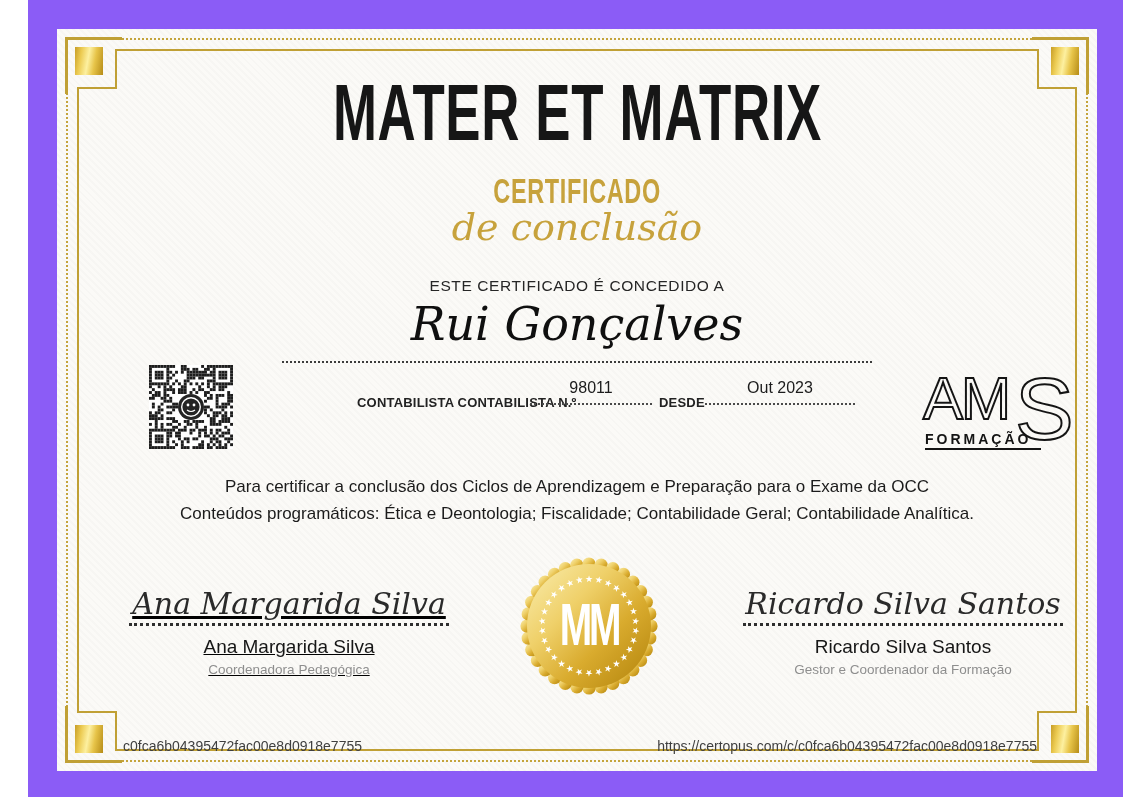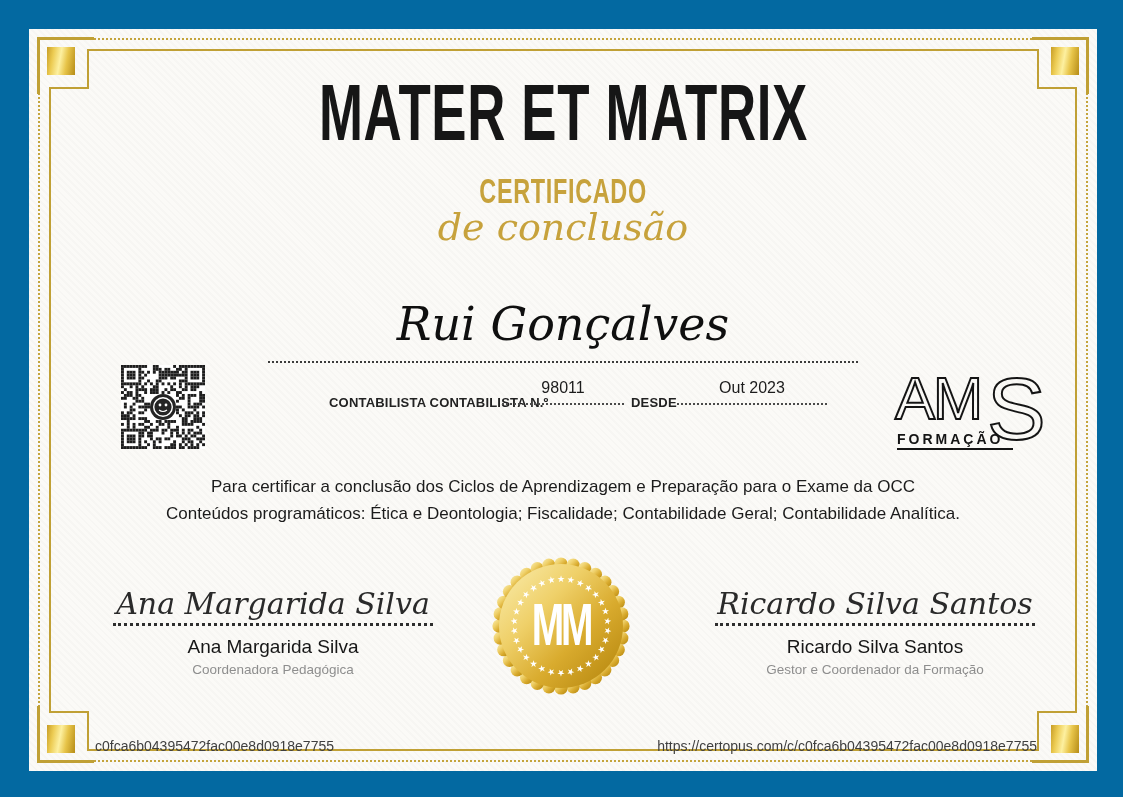--- a/index.html
+++ b/index.html
@@ -1,17 +1,17 @@
 <!DOCTYPE html>
 <html><head>
 <meta charset="utf-8">
 <style>
   html,body{margin:0;padding:0;width:1123px;height:797px;overflow:hidden;
     font-family:"Liberation Sans",sans-serif;}
-  .page{position:absolute;inset:0;background:#0369a1;}
+  .page{position:absolute;inset:0;background:#8b5cf6;margin-left:28px;}
   .cert{position:absolute;top:29px;left:29px;right:26px;bottom:26px;background:#fbfaf7;
     background-image:repeating-linear-gradient(45deg,rgba(0,0,0,.015) 0 2px,transparent 2px 5px);}
 
   
   .gold{background:#c0a035;}
   .dotted-frame{position:absolute;inset:9px;border:2px dotted #c4a43c;pointer-events:none;}
   .bracket{position:absolute;width:54px;height:54px;pointer-events:none;}
   .bracket.tl{top:8px;left:8px;border-top:3px solid #c0a035;border-left:3px solid #c0a035;}
   .bracket.tr{top:8px;right:8px;border-top:3px solid #c0a035;border-right:3px solid #c0a035;}
   .bracket.bl{bottom:8px;left:8px;border-bottom:3px solid #c0a035;border-left:3px solid #c0a035;}
@@ -62,21 +62,21 @@
   .ams-am{position:absolute;left:0;top:4px;font-size:60px;letter-spacing:-2px;}
   .ams-s{position:absolute;left:92px;top:0px;font-size:88px;}
   .ams-caption{position:absolute;left:2px;top:66px;width:116px;font-size:14px;font-weight:700;
     letter-spacing:3px;color:#141414;border-bottom:2px solid #141414;padding-bottom:1px;}
 
   
   .bodytxt{top:444px;font-size:17px;line-height:27px;color:#1b1b1b;font-weight:500;}
 
   
   .sig{position:absolute;top:536px;width:320px;text-align:center;}
-  .sig.left{left:84px;} .sig.right{left:686px;}
+  .sig.left{left:72px;text-decoration:underline;} .sig.right{left:686px;}
   .sig-script{height:56px;display:flex;align-items:flex-end;justify-content:center;
     font-family:"DejaVu Serif",serif;font-style:italic;font-size:30px;color:#2a2a2a;white-space:nowrap;}
   .sig-line{border-bottom:3px dotted #2e2e2e;margin-top:2px;}
   .sig-name{margin-top:10px;font-size:19px;color:#161616;}
   .sig-role{margin-top:4px;font-size:13.5px;color:#8e8e8e;}
 
   
   .seal{position:absolute;left:459px;top:524px;width:146px;height:146px;}
 
   
@@ -107,20 +107,21 @@
     <div class="jog br v gold"></div>
     <div class="jog br h gold"></div>
     <div class="csq tl"></div>
     <div class="csq tr"></div>
     <div class="csq bl"></div>
     <div class="csq br"></div>
 
     <div class="cline brand"><span>MATER ET MATRIX</span></div>
     <div class="cline certi"><span>CERTIFICADO</span></div>
     <div class="cline deconc"><span>de conclusão</span></div>
+    <div class="cline intro"><span>ESTE CERTIFICADO É CONCEDIDO A</span></div>
     <div class="cline rname"><span>Rui Gonçalves</span></div>
     <div class="rline"></div>
 
     <div class="qr"><svg width="84" height="84" viewBox="0 0 84 84">
           <rect width="84" height="84" fill="#fff"></rect>
           <rect x="0.00" y="0.00" width="2.90" height="2.90" fill="#1d1d1d"></rect>
           <rect x="2.90" y="0.00" width="2.90" height="2.90" fill="#1d1d1d"></rect>
           <rect x="5.79" y="0.00" width="2.90" height="2.90" fill="#1d1d1d"></rect>
           <rect x="8.69" y="0.00" width="2.90" height="2.90" fill="#1d1d1d"></rect>
           <rect x="11.59" y="0.00" width="2.90" height="2.90" fill="#1d1d1d"></rect>

